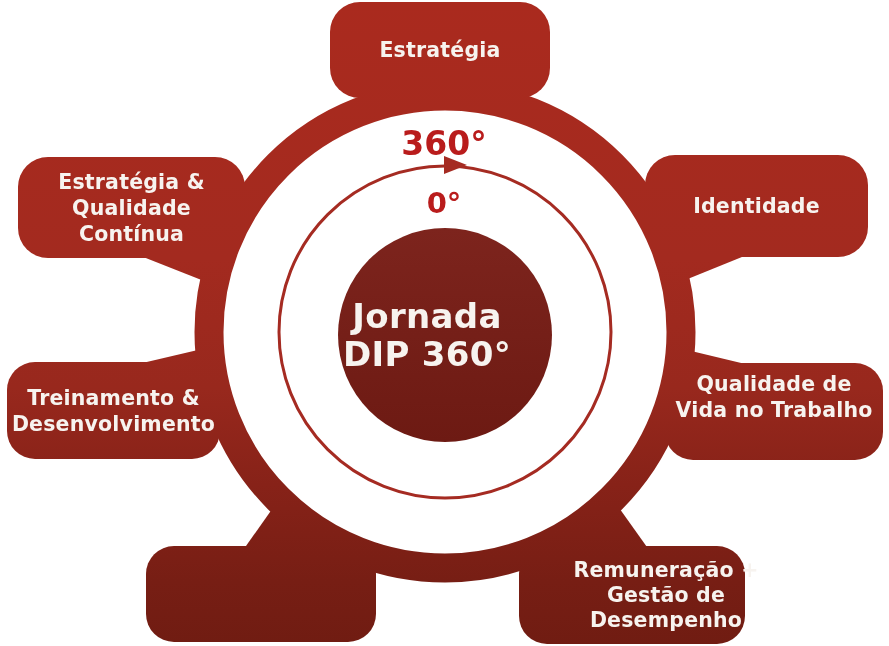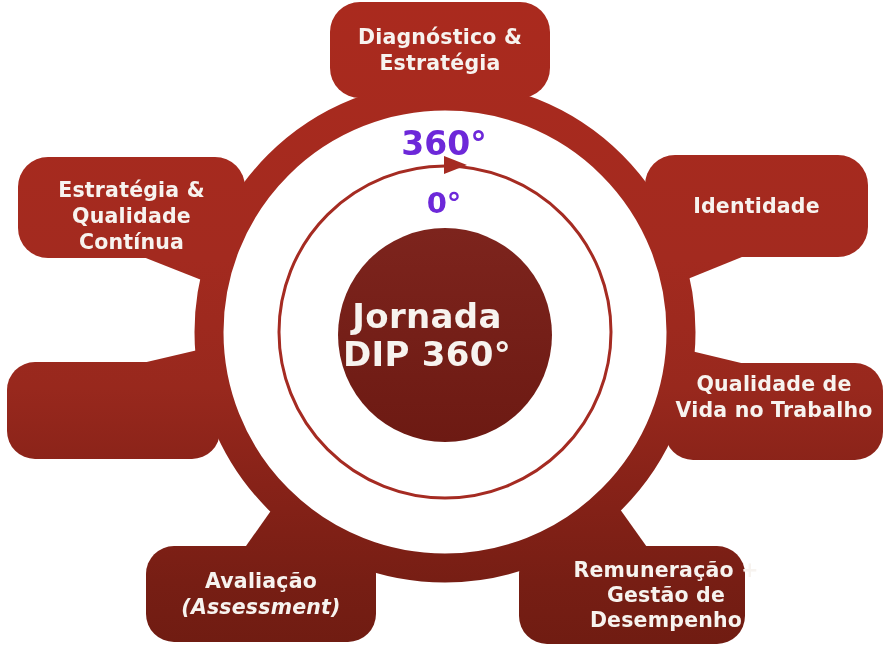--- a/index.html
+++ b/index.html
@@ -31,36 +31,36 @@
     font-weight: bold;
     font-size: 20.5px;
     line-height: 26px;
     letter-spacing: 0.2px;
     pointer-events: none;
   }
   .label .italic { font-style: italic; }
 
   
   .lbl-diagnostico { left: 330px; top: 2px;   width: 220px; height: 96px; }
-  .lbl-estrategia  { left: 18px;  top: 157px; width: 227px; height: 101px; margin-top: 8px; }
+  .lbl-estrategia  { left: 18px;  top: 157px; width: 227px; height: 101px; }
   .lbl-identidade  { left: 645px; top: 155px; width: 223px; height: 102px; }
   .lbl-treinamento { left: 7px;   top: 362px; width: 213px; height: 97px; }
   .lbl-qualidade   { left: 665px; top: 361px; width: 218px; height: 72px; }
   .lbl-avaliacao   { left: 146px; top: 546px; width: 230px; height: 96px; }
   .lbl-remuneracao { left: 519px; top: 546px; width: 226px; height: 98px; line-height: 25px; padding-left: 34px; }
 
   .lbl-center {
     left: 307px; top: 287px; width: 240px; height: 96px;
     font-size: 34px; line-height: 38px; letter-spacing: 0.3px;
   }
   .dial-label {
     position: absolute;
     text-align: center;
     font-weight: bold;
-    color: #6d28d9;
+    color: #b91c1c;
     pointer-events: none;
   }
   .dial-360 { left: 364px; top: 124px; width: 160px; font-size: 33px; }
   .dial-0   { left: 364px; top: 186px; width: 160px; font-size: 29px; }
 </style>
 </head>
 <body>
 
 <div class="stage">
 
@@ -106,37 +106,36 @@
 
   <div class="dial-label dial-360">360°</div>
   <div class="dial-label dial-0">0°</div>
 
   <div class="label lbl-center">
     <span>Jornada</span>
     <span>DIP 360°</span>
   </div>
 
   <div class="label lbl-diagnostico">
-    <span>Diagnóstico &amp;</span>
     <span>Estratégia</span>
   </div>
   <div class="label lbl-identidade">
     <span>Identidade</span>
   </div>
   <div class="label lbl-qualidade">
     <span>Qualidade de</span>
     <span>Vida no Trabalho</span>
   </div>
   <div class="label lbl-remuneracao">
     <span>Remuneração +</span>
     <span>Gestão de</span>
     <span>Desempenho</span>
   </div>
-  <div class="label lbl-avaliacao">
-    <span>Avaliação</span>
-    <span class="italic">(Assessment)</span>
+  <div class="label lbl-treinamento">
+    <span>Treinamento &amp;</span>
+    <span>Desenvolvimento</span>
   </div>
   <div class="label lbl-estrategia">
     <span>Estratégia &amp;</span>
     <span>Qualidade Contínua</span>
   </div>
 
 </div>
 
 </body></html>

